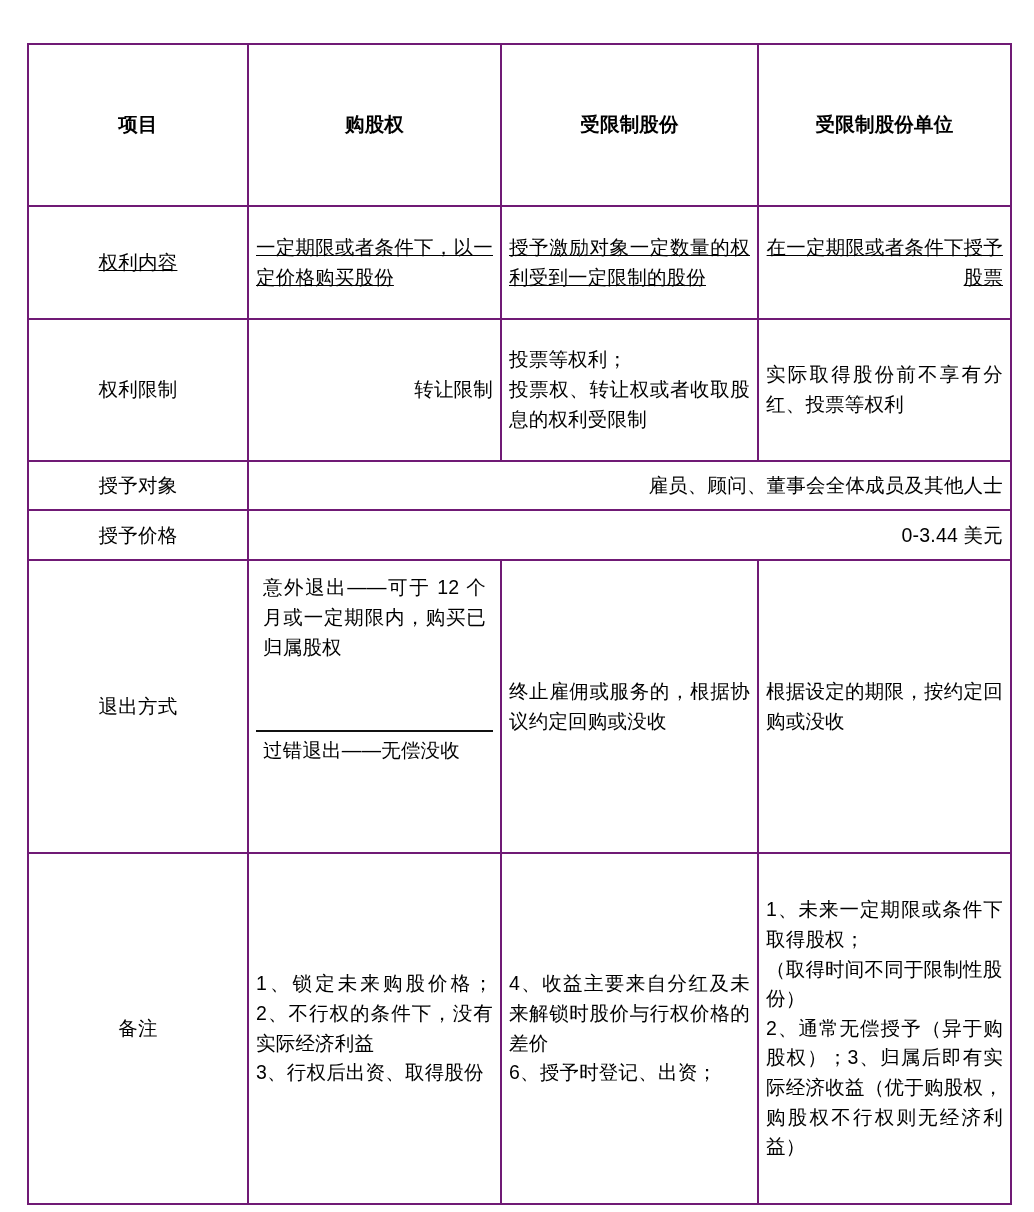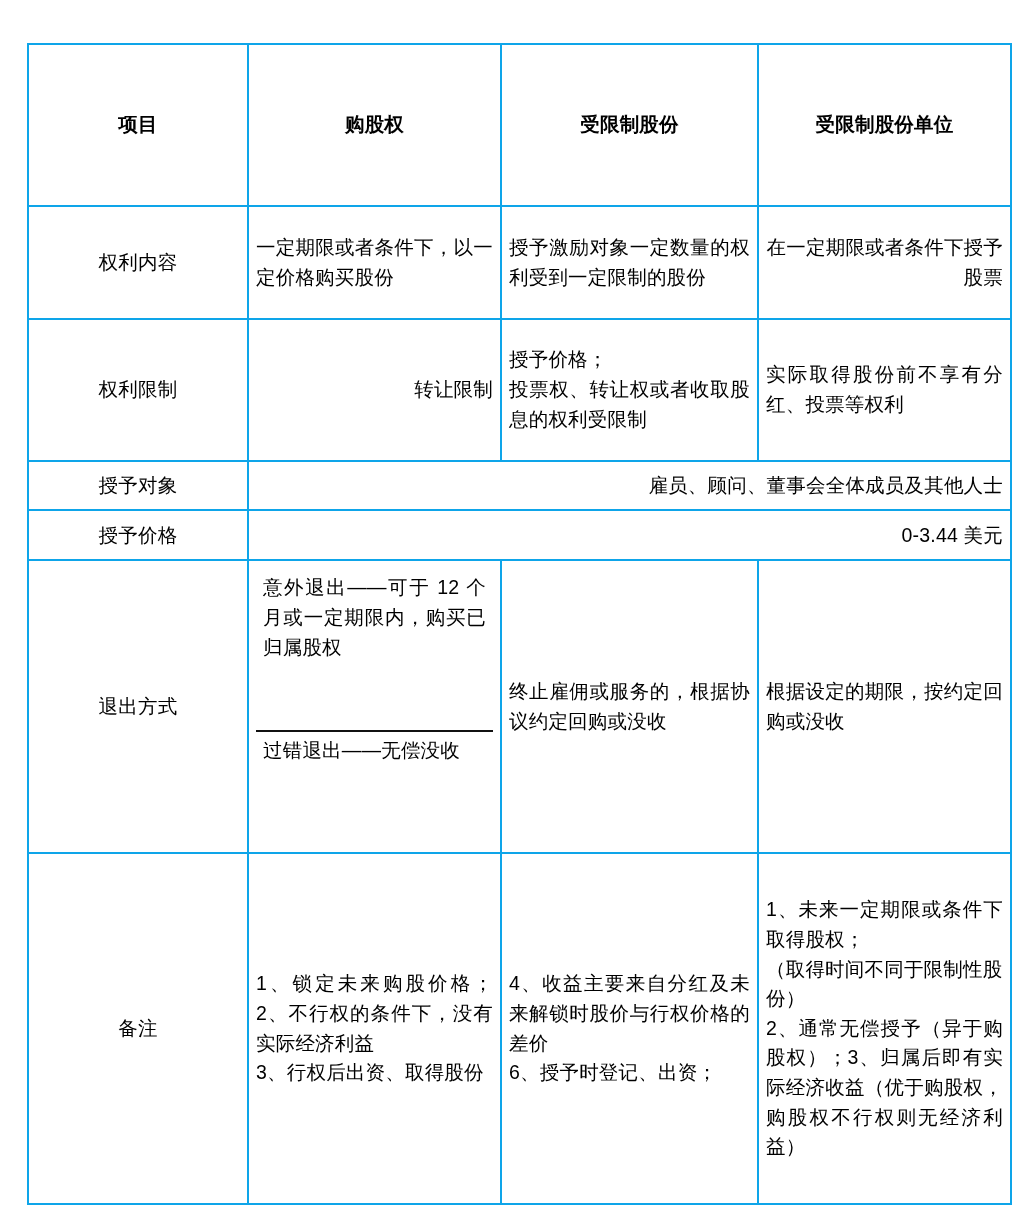--- a/index.html
+++ b/index.html
@@ -24,21 +24,21 @@
   table.equity-table {
     position: absolute;
     left: 27px;
     top: 43px;
     width: 983px;
     height: 1162px;
     border-collapse: collapse;
     table-layout: fixed;
   }
   table.equity-table td {
-    border: 2px solid #0ea5e9;
+    border: 2px solid #701a75;
     vertical-align: middle;
     padding: 8px 7px;
     font-size: 19.5px;
     line-height: 1.52;
     letter-spacing: 0.2px;
   }
   col.c1 { width: 220px; }
   col.c2 { width: 253px; }
   col.c3 { width: 257px; }
   col.c4 { width: 253px; }
@@ -95,21 +95,21 @@
     font-size: 19.5px;
     line-height: 1.52;
   }
   table.subcells tr:last-child td {
     border-bottom: 0;
   }
   .r-exit-1 { height: 112px; margin-left: 36px; }
   .r-exit-2 { height: 76px; }
   .r-exit-3 { height: auto; }
 
-  .h-content  { height: 108px; }
+  .h-content  { height: 108px; text-decoration: underline; }
   .h-restrict { height: 135px; }
   .h-grantee  { height: 39px; }
   .h-price    { height: 38px; }
   .h-vestcond { height: 90px; }
   .h-exit     { height: 280px; }
   .h-remark   { height: 335px; }
 </style>
 </head>
 <body>
 
@@ -135,21 +135,21 @@
         <td class="rowlabel">权利内容</td>
         <td class="cellbody justify">一定期限或者条件下，以一定价格购买股份</td>
         <td class="cellbody justify">授予激励对象一定数量的权利受到一定限制的股份</td>
         <td class="cellbody center">在一定期限或者条件下授予股票</td>
       </tr>
 
       <tr class="h-restrict">
         <td class="rowlabel">权利限制</td>
         <td class="cellbody-mid center">转让限制</td>
         <td class="cellbody">
-          <div>授予价格；</div>
+          <div>投票等权利；</div>
           <div class="justify">投票权、转让权或者收取股息的权利受限制</div>
         </td>
         <td class="cellbody justify">实际取得股份前不享有分红、投票等权利</td>
       </tr>
 
       <tr class="h-grantee">
         <td class="rowlabel-sm">授予对象</td>
         <td class="center" colspan="3">雇员、顾问、董事会全体成员及其他人士</td>
       </tr>
 

